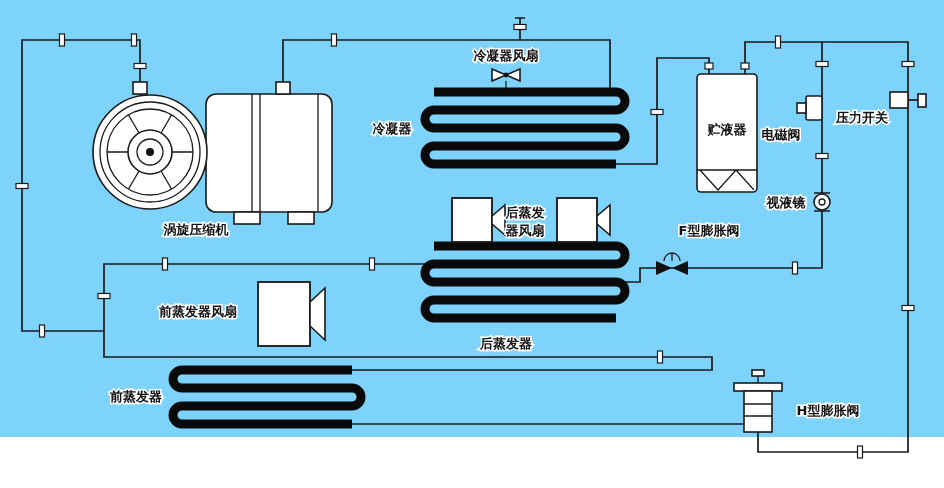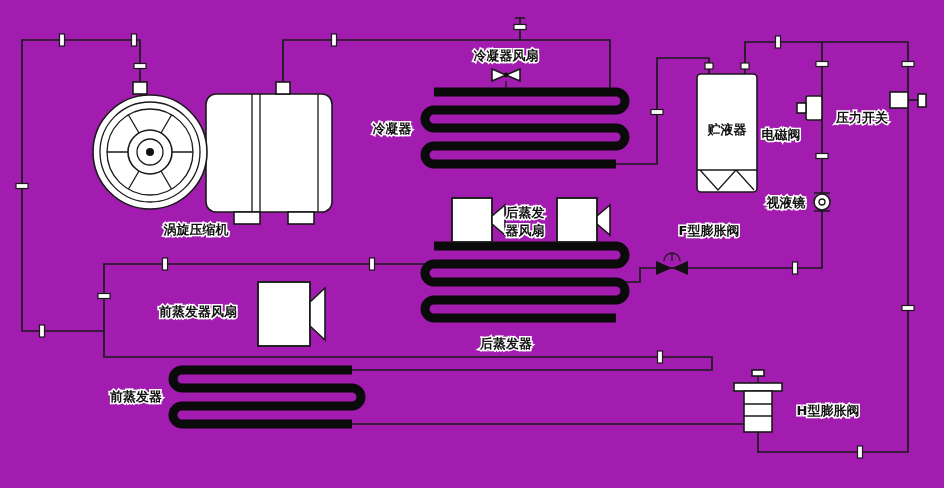--- a/index.html
+++ b/index.html
@@ -7,22 +7,22 @@
     padding: 0;
     background: #ffffff;
     width: 944px;
     height: 488px;
     overflow: hidden;
     font-family: "DejaVu Sans", sans-serif;
   }
   .stage {
     position: relative;
     width: 944px;
-    height: 488px;
-    background: #a21caf;
+    height: 437px;
+    background: #7dd3fc;
     text-decoration: underline;
   }
   svg { display: block; }
   .pipe {
     stroke: #1a1a1a;
     stroke-width: 1.7;
     fill: none;
   }
   .thin {
     stroke: #1a1a1a;

